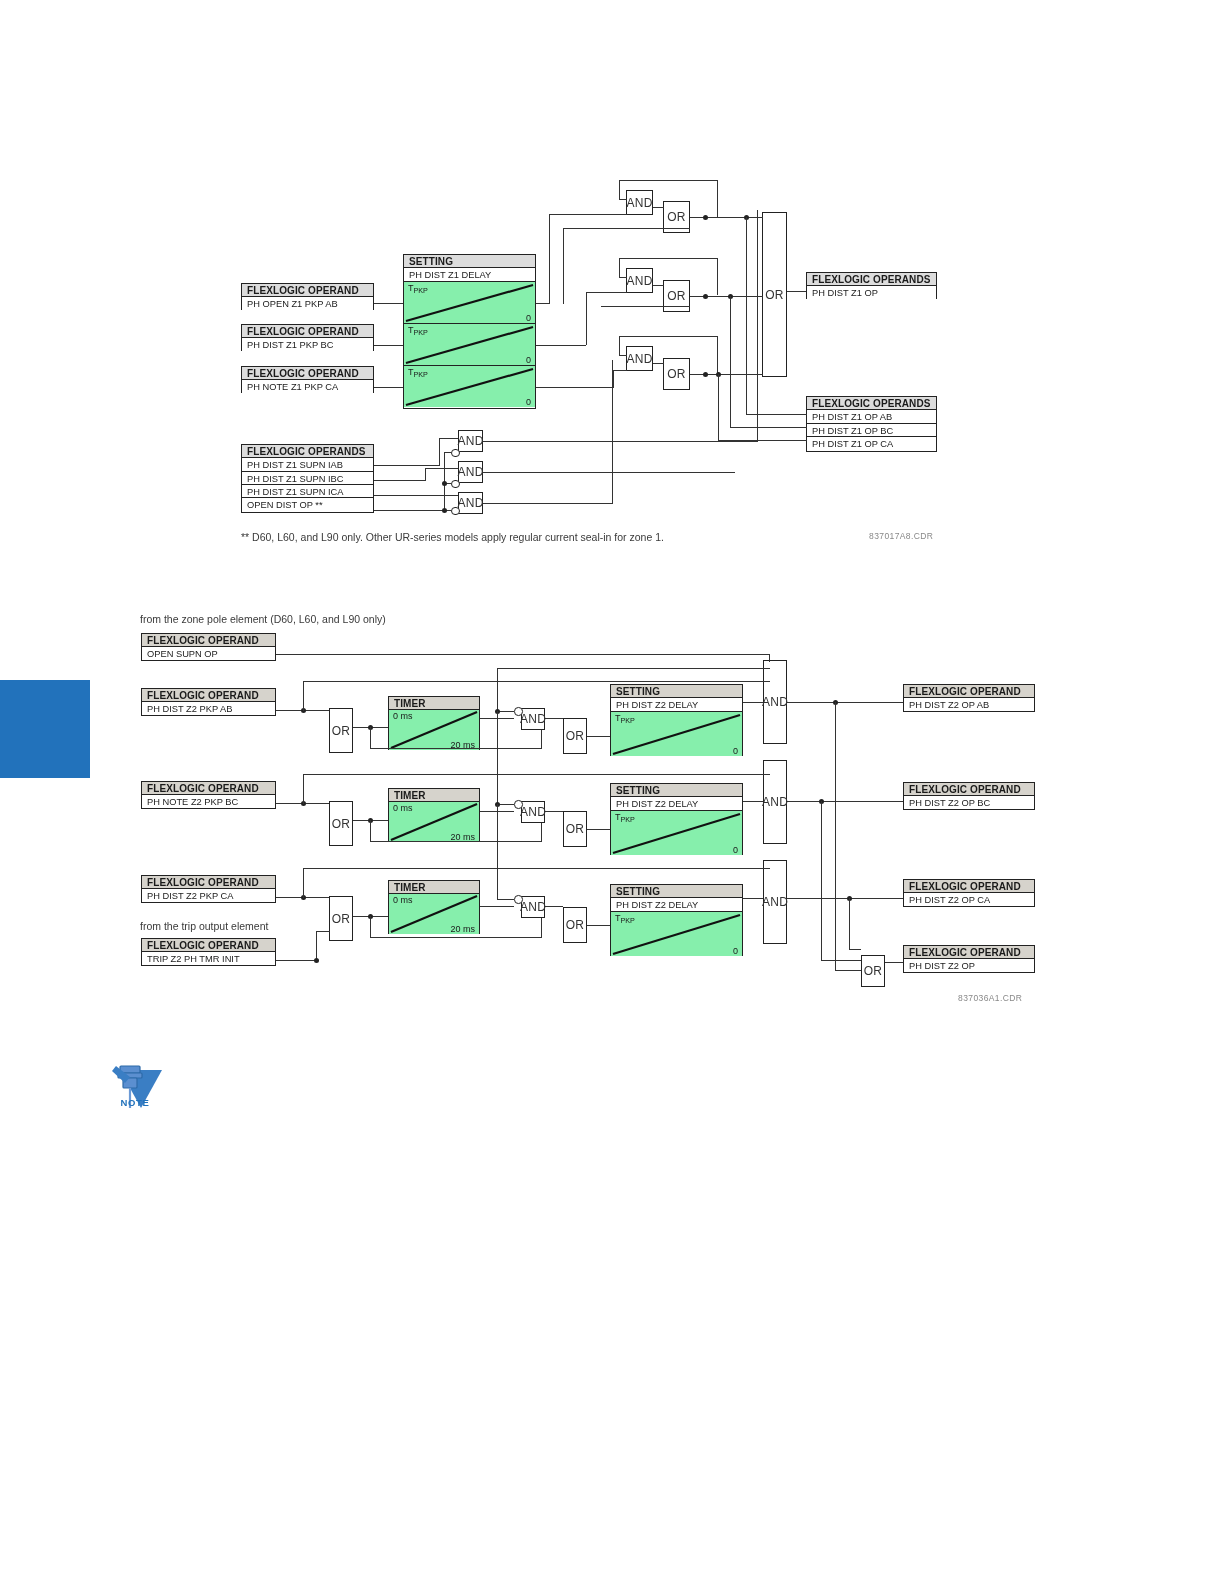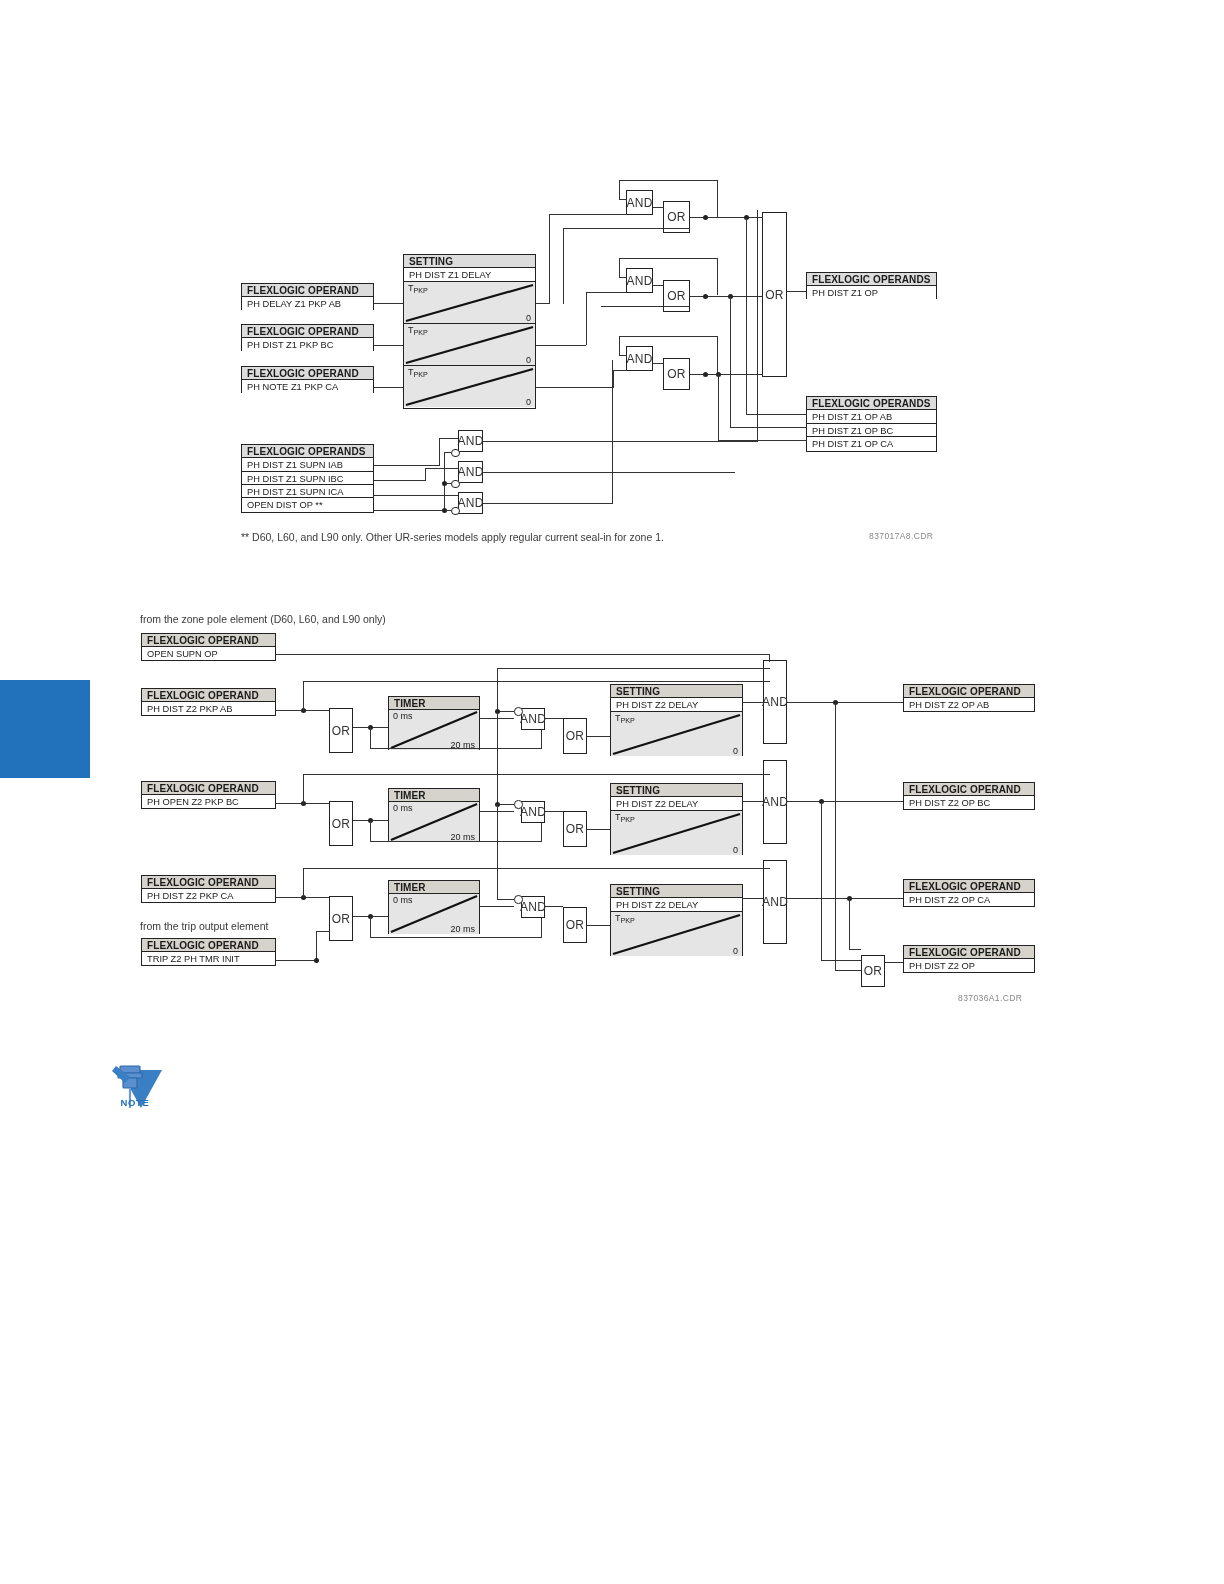--- a/index.html
+++ b/index.html
@@ -15,21 +15,21 @@
   .opbox{position:absolute;box-sizing:border-box;border:1.4px solid #222;background:#fff;}
   .opbox .hdr{box-sizing:border-box;border-bottom:1.4px solid #222;
       background:#d6d3cc;font-weight:bold;font-size:10px;letter-spacing:.1px;
       padding:1px 0 0 5px;line-height:12px;height:13px;white-space:nowrap;overflow:hidden;}
   .opbox .hdr.grey{background:#dcdcdc;}
   .opbox .row{box-sizing:border-box;font-size:9.3px;line-height:12px;height:13px;
       padding:1px 0 0 5px;white-space:nowrap;overflow:hidden;background:#fff;}
   .opbox .row + .row{border-top:1.1px solid #222;}
 
   
-  .ramp{position:relative;box-sizing:border-box;background:#e5e5e5;}
+  .ramp{position:relative;box-sizing:border-box;background:#86efac;}
   .ramp + .ramp{border-top:1.3px solid #222;}
   .ramp .tl{position:absolute;left:4px;top:1px;font-size:9px;line-height:10px;}
   .ramp .tl sub{font-size:7.2px;vertical-align:baseline;position:relative;top:2px;}
   .ramp .br{position:absolute;right:4px;bottom:0px;font-size:9px;line-height:10px;}
   .ramp .bl{position:absolute;left:4px;top:1px;font-size:9px;line-height:10px;}
   .ramp svg{position:absolute;left:0;top:0;width:100%;height:100%;}
 
   
   .gate{position:absolute;box-sizing:border-box;border:1.4px solid #222;background:#fff;
         display:flex;align-items:center;justify-content:center;
@@ -55,21 +55,21 @@
 </style>
 </head>
 <body>
 
 <div class="page">
 
   <div class="blue-tab"></div>
 
   <div class="opbox" style="left:241px;top:283px;width:133px;height:27px;">
     <div class="hdr grey">FLEXLOGIC OPERAND</div>
-    <div class="row">PH DELAY Z1 PKP AB</div>
+    <div class="row">PH OPEN Z1 PKP AB</div>
   </div>
   <div class="opbox" style="left:241px;top:324px;width:133px;height:27px;">
     <div class="hdr grey">FLEXLOGIC OPERAND</div>
     <div class="row">PH DIST Z1 PKP BC</div>
   </div>
   <div class="opbox" style="left:241px;top:366px;width:133px;height:27px;">
     <div class="hdr grey">FLEXLOGIC OPERAND</div>
     <div class="row">PH NOTE Z1 PKP CA</div>
   </div>
 
@@ -291,21 +291,21 @@
   <div class="gate" style="left:763px;top:660px;width:24px;height:84px;">
       <span>AND</span>
     </div>
   <div class="opbox" style="left:903px;top:684px;width:132px;height:28px;">
     <div class="hdr">FLEXLOGIC OPERAND</div>
     <div class="row">PH DIST Z2 OP AB</div>
   </div>
 
   <div class="opbox" style="left:141px;top:781px;width:135px;height:28px;">
     <div class="hdr">FLEXLOGIC OPERAND</div>
-    <div class="row">PH OPEN Z2 PKP BC</div>
+    <div class="row">PH NOTE Z2 PKP BC</div>
   </div>
   <div class="gate" style="left:329px;top:801px;width:24px;height:45px;">
       <span>OR</span>
     </div>
   <div class="opbox" style="left:388px;top:788px;width:92px;height:54px;">
     <div class="hdr">TIMER</div>
     <div class="ramp" style="height:40px;">
       <svg viewBox="0 0 92 40" preserveAspectRatio="none">
           <line x1="2" y1="38" x2="90" y2="2" stroke="#111" stroke-width="2.2"></line>
         </svg>

